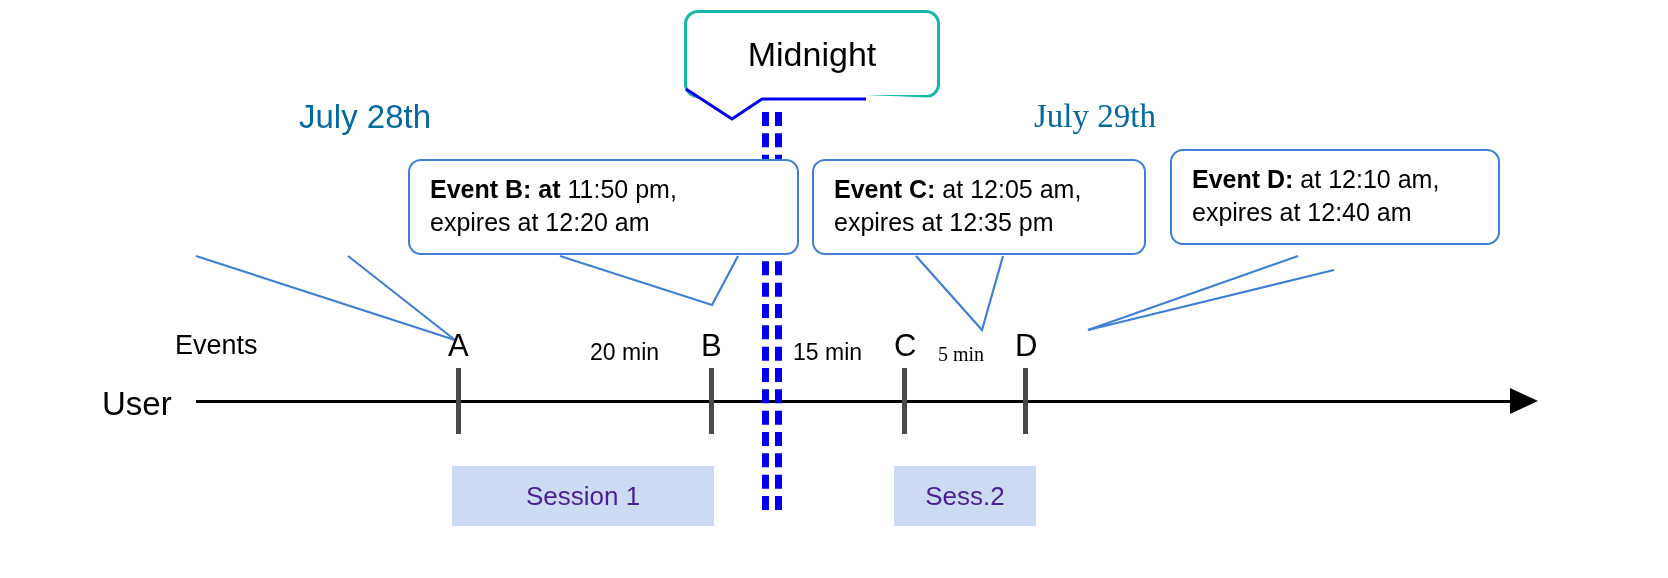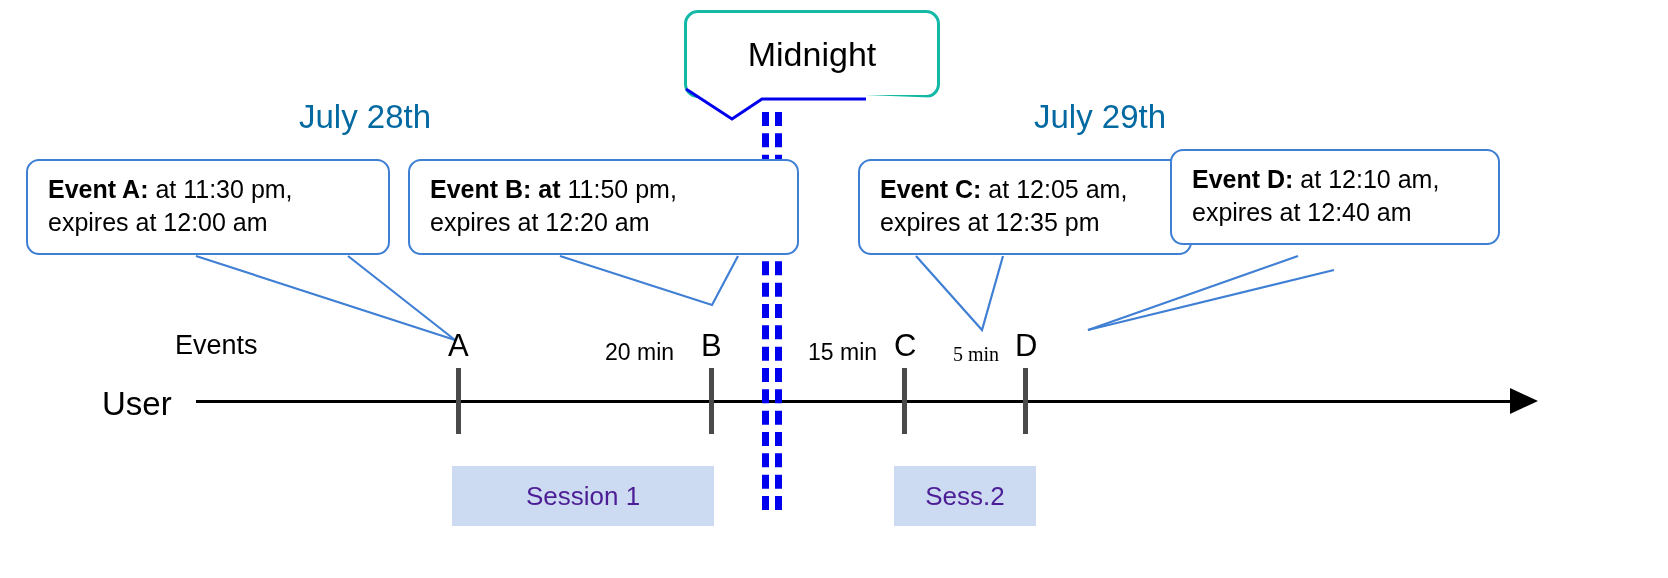--- a/index.html
+++ b/index.html
@@ -51,39 +51,39 @@
   }
 
   
   .date-heading {
     font-size: 33px;
     color: #0369a1;
     white-space: nowrap;
     z-index: 4;
   }
   .date-28 { left: 299px; top: 98px; }
-  .date-29 { left: 1034px; top: 98px; }
+  .date-29 { left: 1034px; top: 98px; font-family: Liberation Serif, serif; }
 
   
   .event-box {
     border: 2.2px solid #3f7fd4;
     border-radius: 13px;
     background: #ffffff;
     box-sizing: border-box;
     padding: 12px 16px 12px 20px;
     font-size: 25px;
     line-height: 1.33;
     color: #000000;
     z-index: 5;
   }
   .event-box b { font-weight: bold; }
 
   .box-a { left: 26px;   top: 159px; width: 364px; height: 96px; }
   .box-b { left: 408px;  top: 159px; width: 391px; height: 96px; }
-  .box-c { left: 812px;  top: 159px; width: 334px; height: 96px; margin-left: 46px; }
+  .box-c { left: 812px;  top: 159px; width: 334px; height: 96px; }
   .box-d { left: 1170px; top: 149px; width: 330px; height: 96px; }
 
   
   .leaders {
     left: 0; top: 0;
     width: 1668px; height: 578px;
     z-index: 3;
     pointer-events: none;
   }
 
@@ -143,21 +143,20 @@
     top: 328px;
     z-index: 4;
   }
 
   
   .interval {
     font-size: 23px;
     top: 339px;
     z-index: 4;
     white-space: nowrap;
-    margin-left: 15px;
   }
   .interval.small { font-size: 20px; top: 343px; font-family: Liberation Serif, serif; }
 
   
   .session {
     background: #ccdbf2;
     top: 466px;
     height: 60px;
     z-index: 2;
   }
@@ -199,24 +198,20 @@
     <polyline points="348,256 455,340" fill="none" stroke="#3f7fd4" stroke-width="2.2"></polyline>
 
     <polyline points="560,256 712,305 738,256" fill="none" stroke="#3f7fd4" stroke-width="2.2"></polyline>
 
     <polyline points="916,256 982,330 1003,256" fill="none" stroke="#3f7fd4" stroke-width="2.2"></polyline>
 
     <polyline points="1298,256 1088,330" fill="none" stroke="#3f7fd4" stroke-width="2.2"></polyline>
     <polyline points="1334,270 1088,330" fill="none" stroke="#3f7fd4" stroke-width="2.2"></polyline>
   </svg>
 
-  <div class="abs event-box box-a">
-    <div><b>Event A:</b><span> at 11:30 pm,</span></div>
-    <div>expires at 12:00 am</div>
-  </div>
 
   <div class="abs event-box box-b">
     <div><b>Event B: at</b><span> 11:50 pm,</span></div>
     <div>expires at 12:20 am</div>
   </div>
 
   <div class="abs event-box box-c">
     <div><b>Event C:</b><span> at 12:05 am,</span></div>
     <div>expires at 12:35 pm</div>
   </div>

